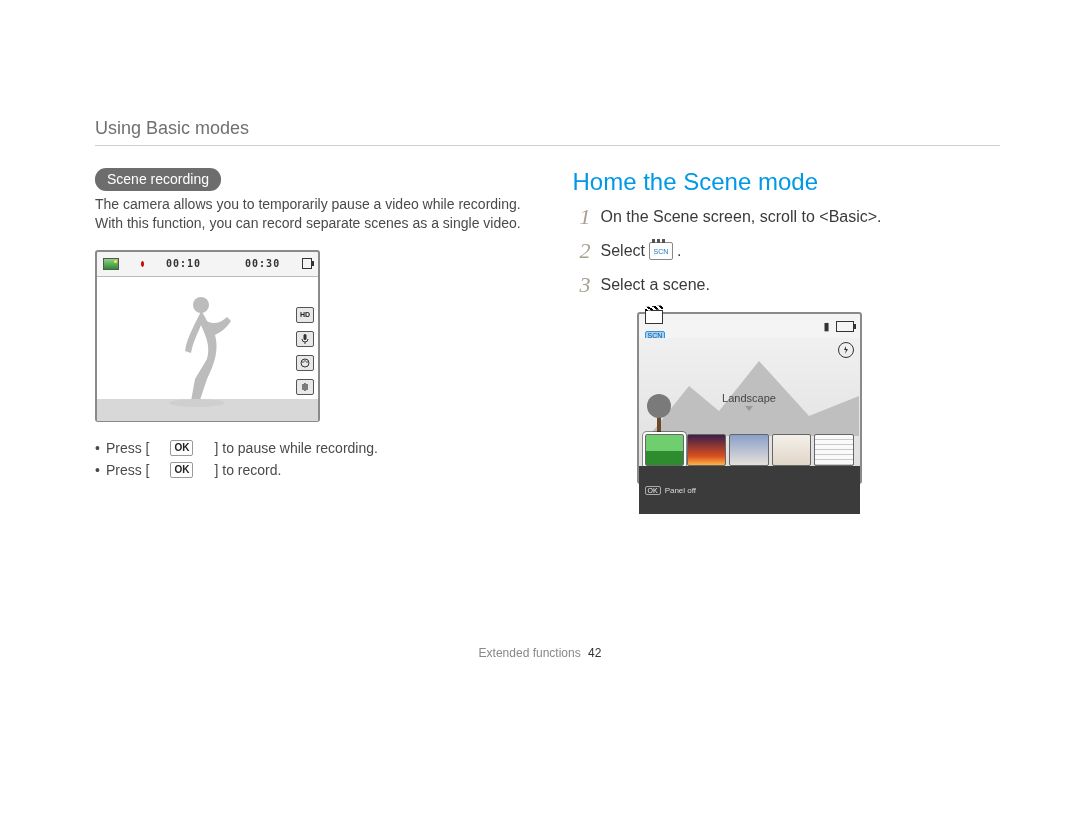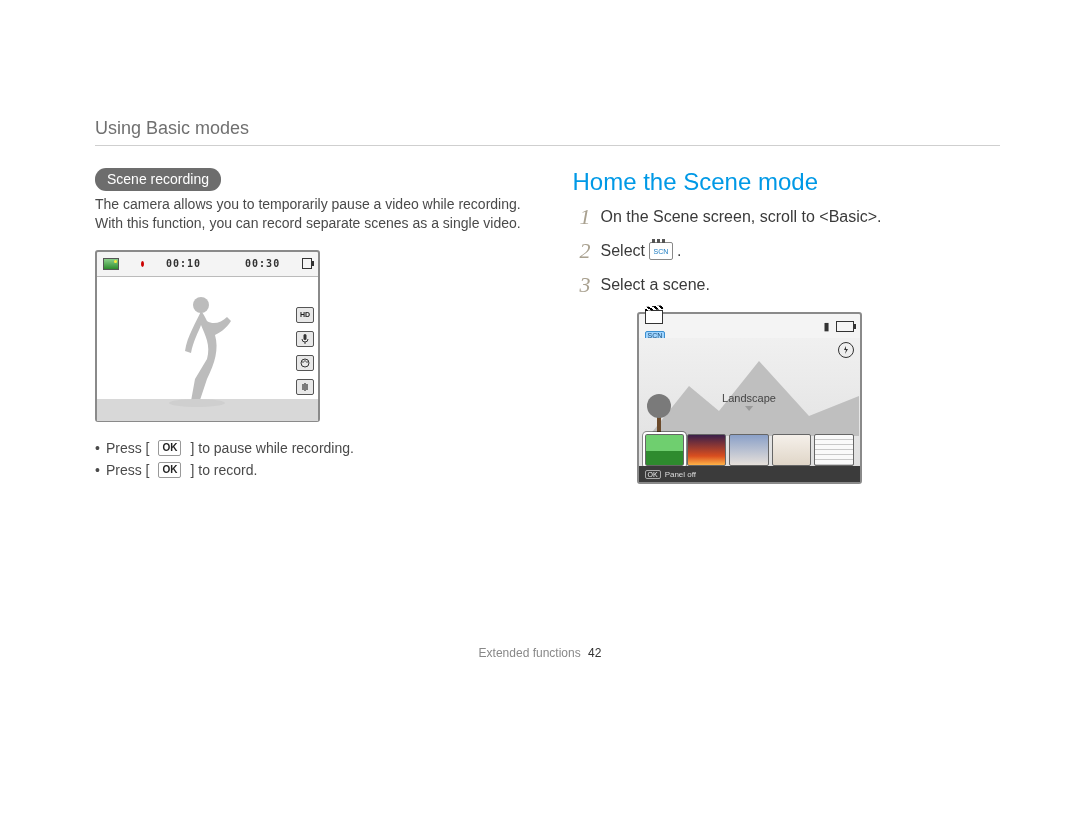--- a/index.html
+++ b/index.html
@@ -105,21 +105,21 @@
     list-style: none;
     padding: 0;
     margin: 0;
     font-size: 14px;
     color:#4a4a4a;
   }
   .bullets li {
     margin-bottom: 6px;
     display: flex;
     align-items: center;
-    gap: 8px;
+    gap: 20px;
   }
   .bullet-dot::before {
     content: "•";
     margin-right: 6px;
     color:#4a4a4a;
   }
   .ok-btn {
     display:inline-flex; align-items:center; justify-content:center;
     border:1px solid #999; border-radius:2px; padding:0 3px;
     font-size:10px; font-weight:700; color:#222; background:#fff;
@@ -209,21 +209,21 @@
   }
   .thumbs {
     position:absolute; bottom:0; left:6px; right:6px; display:flex; gap:3px;
   }
   .thumb {
     flex:1; height:30px; border:1px solid #666; border-radius:2px;
   }
   .thumb.sel { outline:2px solid #fff; box-shadow:0 0 0 3px rgba(0,0,0,0.4); }
   .lcd-right-bottom {
     height:16px; background:#3b3b3b; color:#ddd; font-size:8px;
-    display:flex; align-items:center; padding:0 6px; gap:4px;
+    display:flex; align-items:center; padding:16px 6px; gap:4px;
   }
   .ok-mini {
     border:1px solid #aaa; border-radius:2px; font-size:7px; padding:0 2px; color:#eee;
   }
   .footer {
     position: absolute;
     bottom: 16px;
     left: 0; right: 0;
     text-align: center;
     font-size: 12px;

